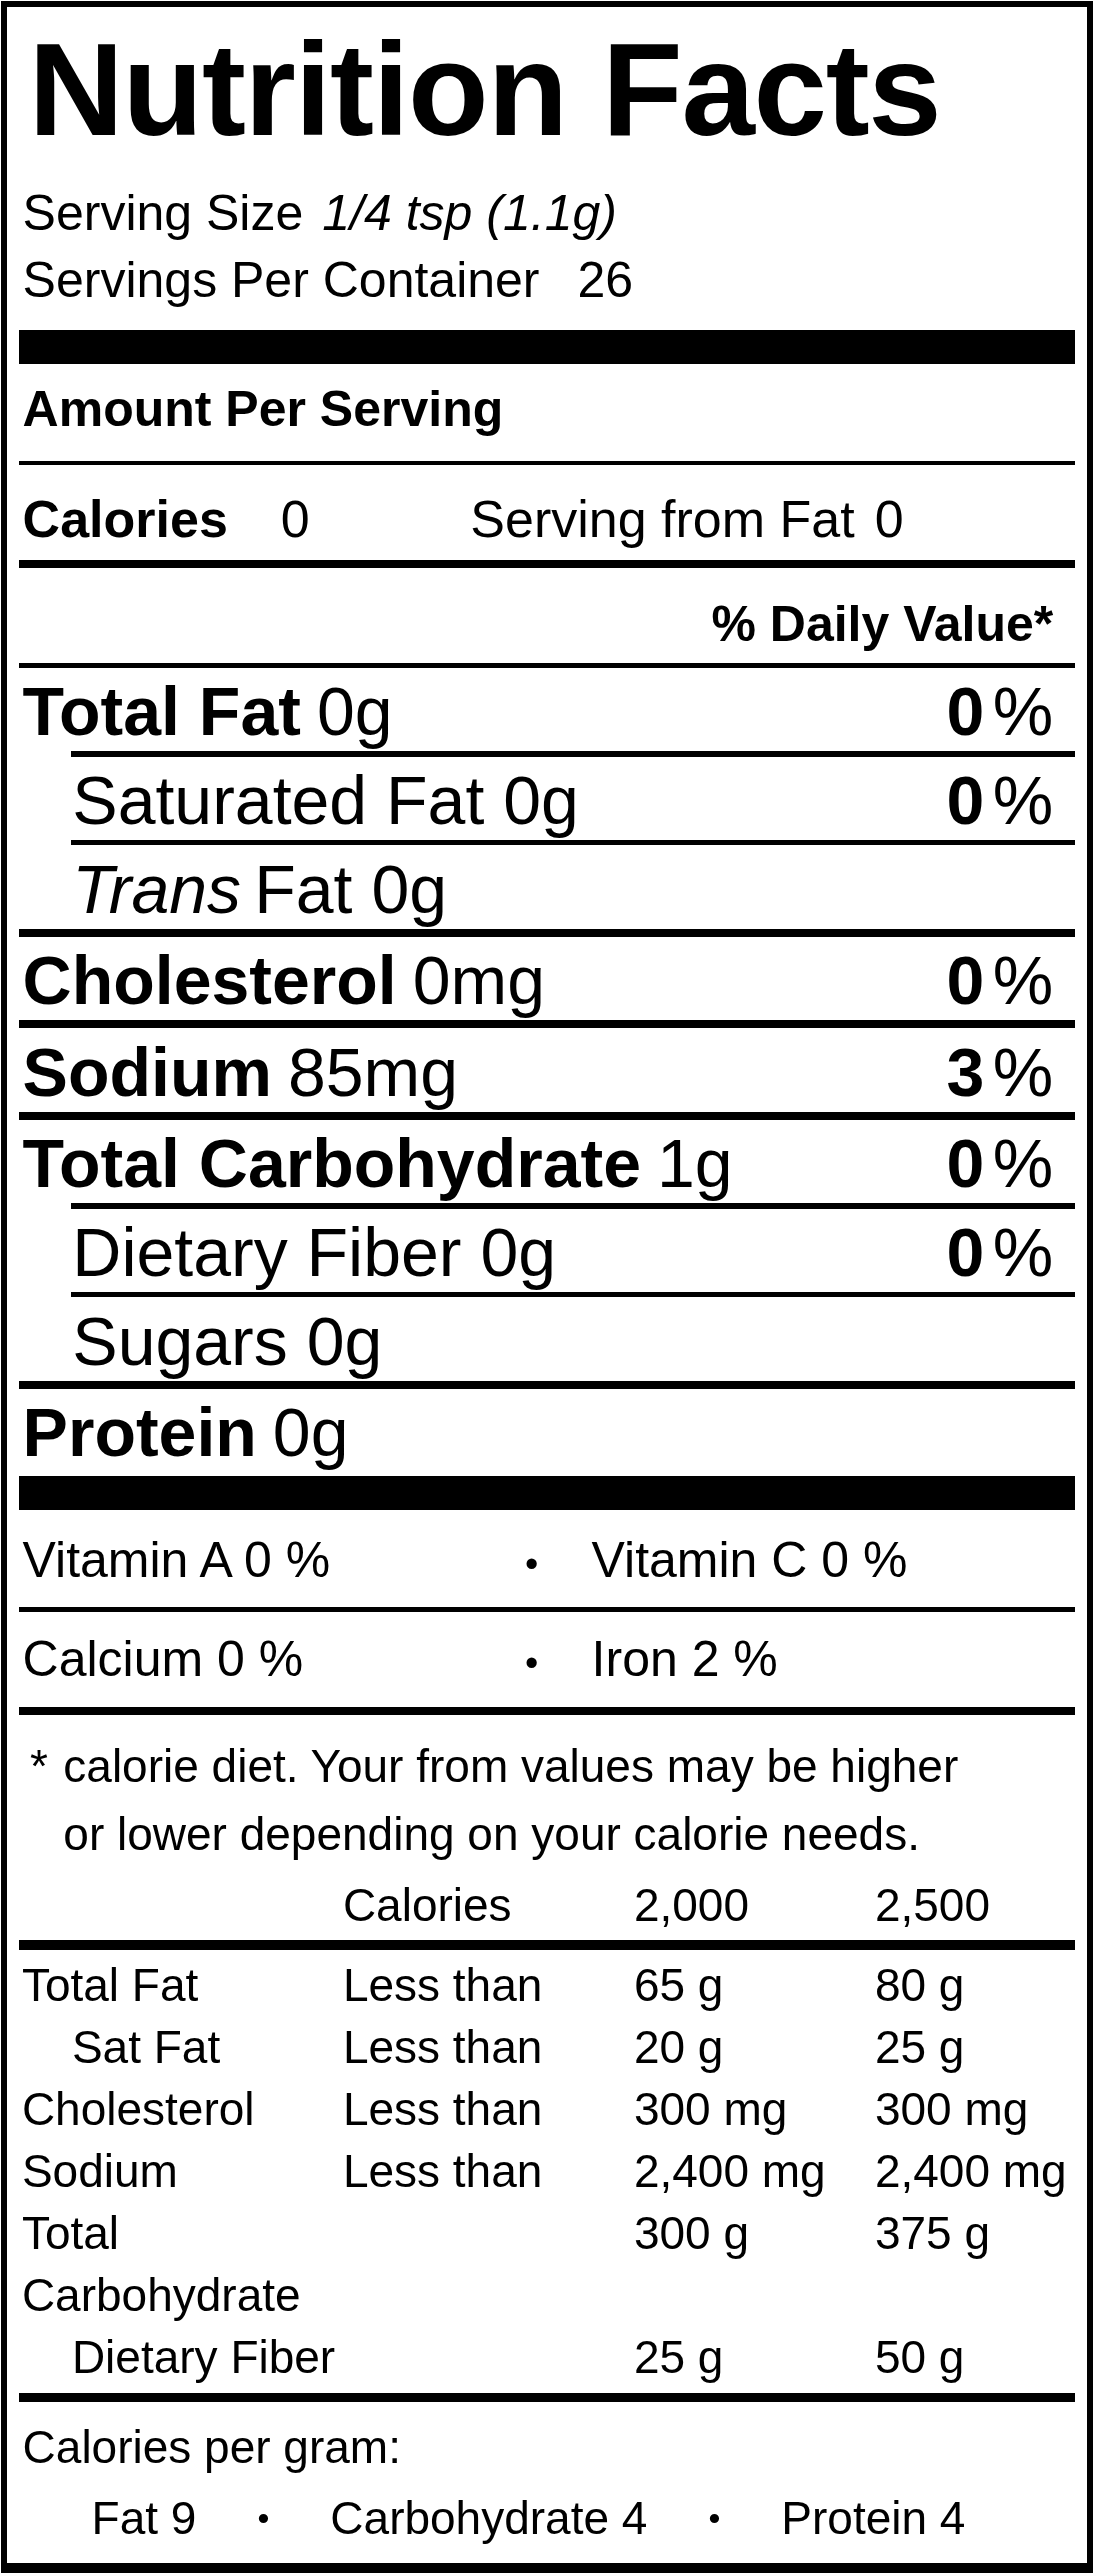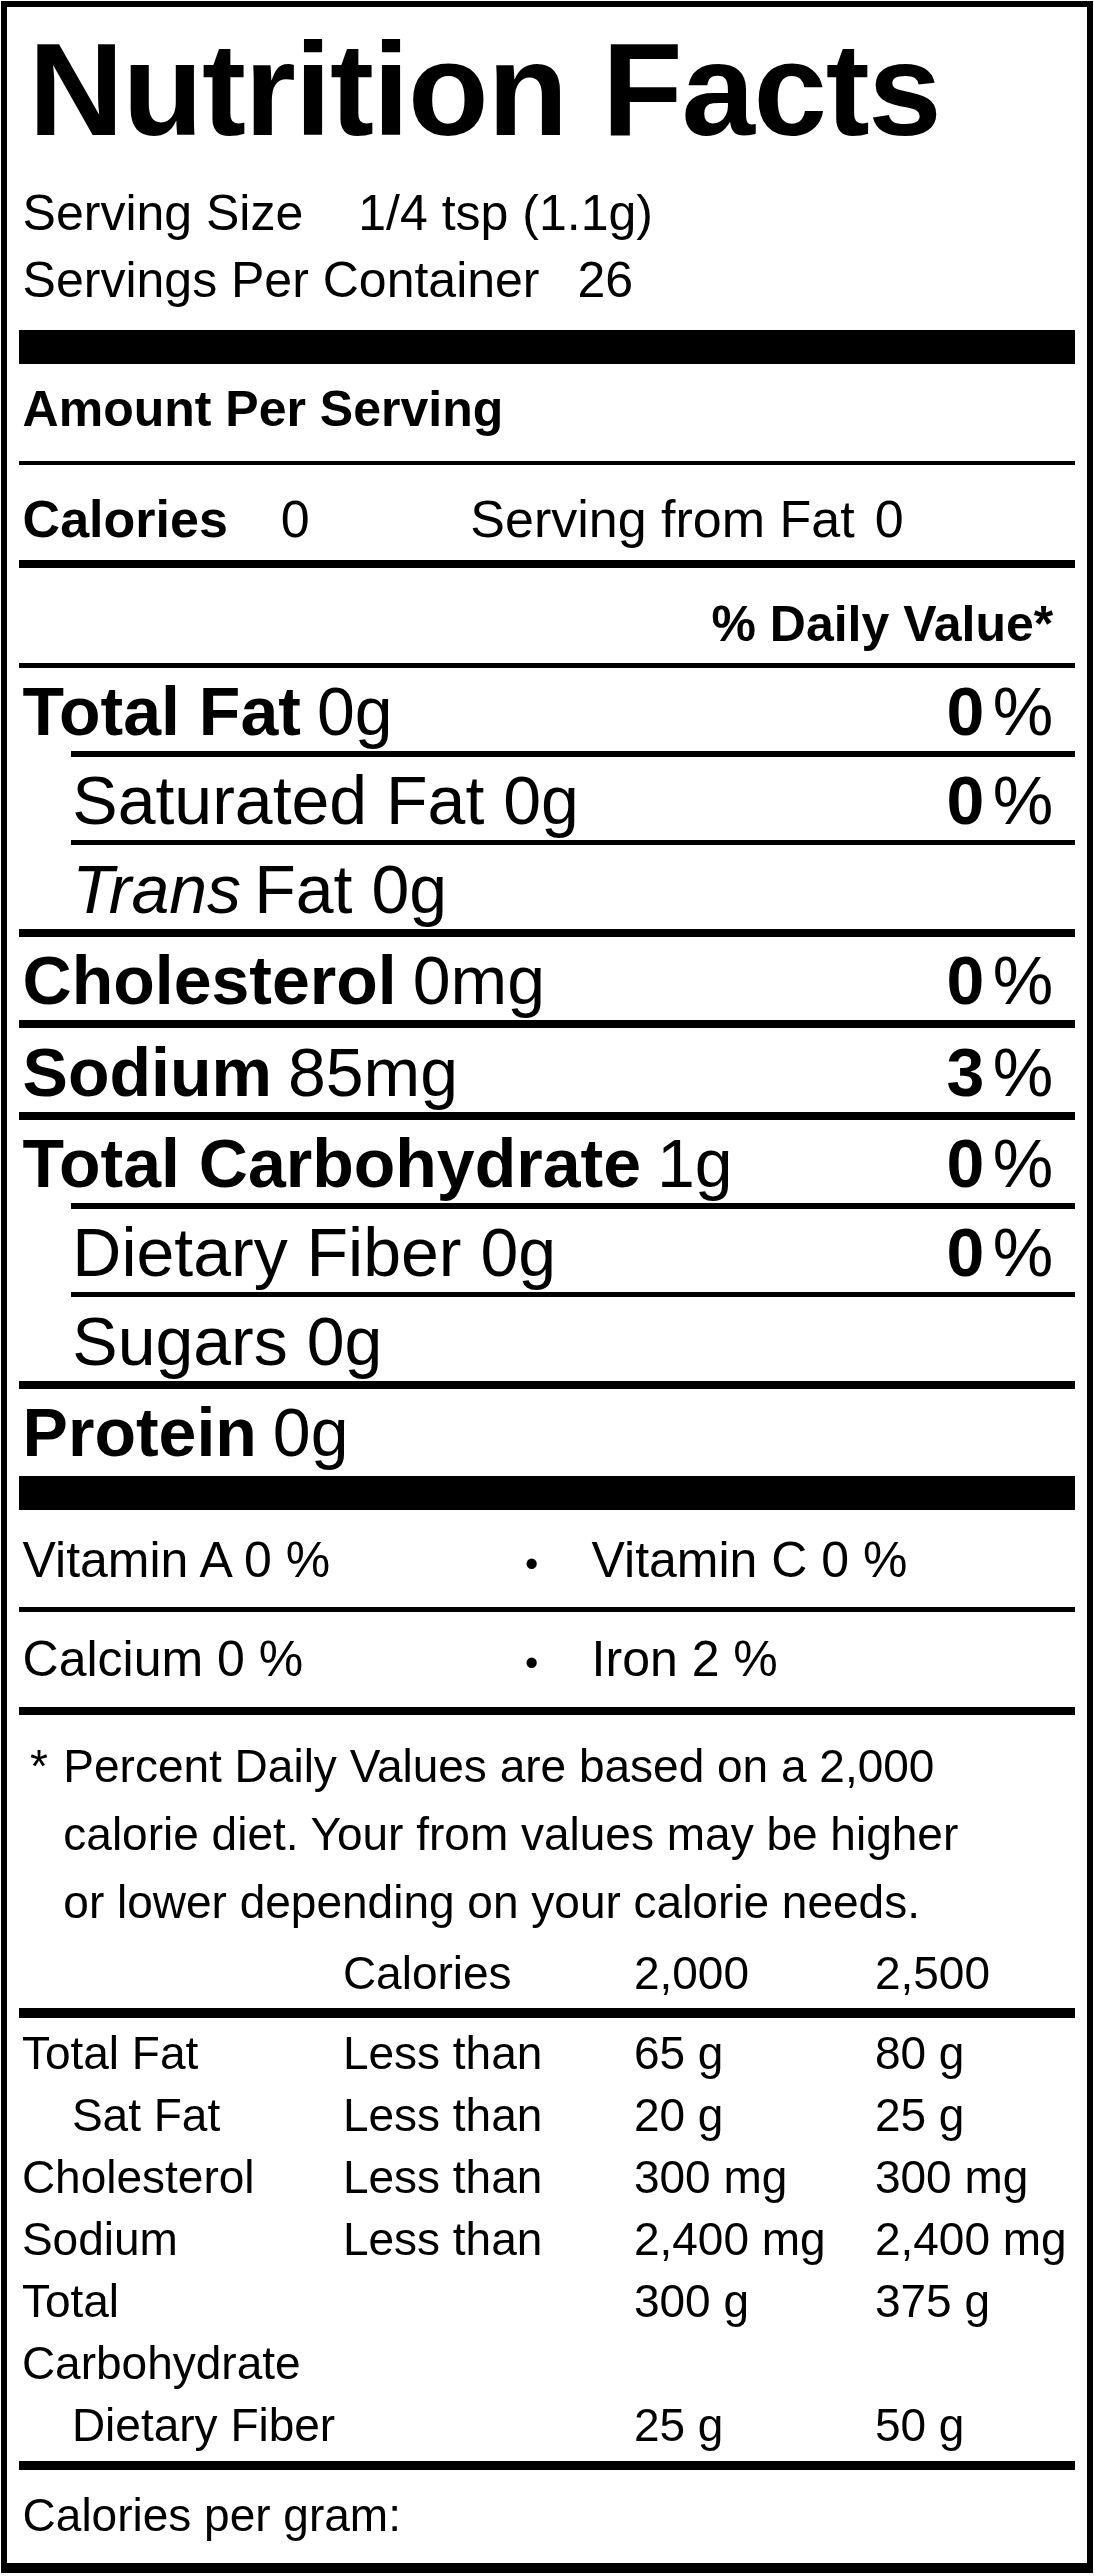--- a/index.html
+++ b/index.html
@@ -38,21 +38,21 @@
     font-size: 132px;
     font-weight: bold;
     line-height: 1.02;
     letter-spacing: -1.3px;
     margin: 16px 0 0 9.3px;
     white-space: nowrap;
   }
 
   
   .serving-block { margin-top: 22.5px; font-size: 50px; line-height: 67px; padding-left: 3.3px; }
-  .serving-val { margin-left: 55px; }
+  .serving-val { margin-left: 19px; font-style: italic; }
   .container-val { margin-left: 38px; }
 
   .bar-1 { margin-top: 16px; }
 
   .amount {
     font-size: 50px; font-weight: bold;
     margin-top: 13.2px; line-height: 63px; padding-left: 3.3px;
   }
   .rule-amount { margin-top: 20px; }
 
@@ -229,21 +229,20 @@
 
     <div class="vrow second">
       <span>Calcium 0 %</span>
       <span class="bullet">•</span>
       <span class="right-cell">Iron 2 %</span>
     </div>
     <div class="rule med"></div>
 
     <div class="footnote">
       <span class="ast">*</span>
-      <div>Percent Daily Values are based on a 2,000</div>
       <div>calorie diet. Your from values may be higher</div>
       <div>or lower depending on your calorie needs.</div>
     </div>
 
     <div class="dvtable">
       <div class="trow header">
         <span></span>
         <span>Calories</span>
         <span>2,000</span>
         <span>2,500</span>

